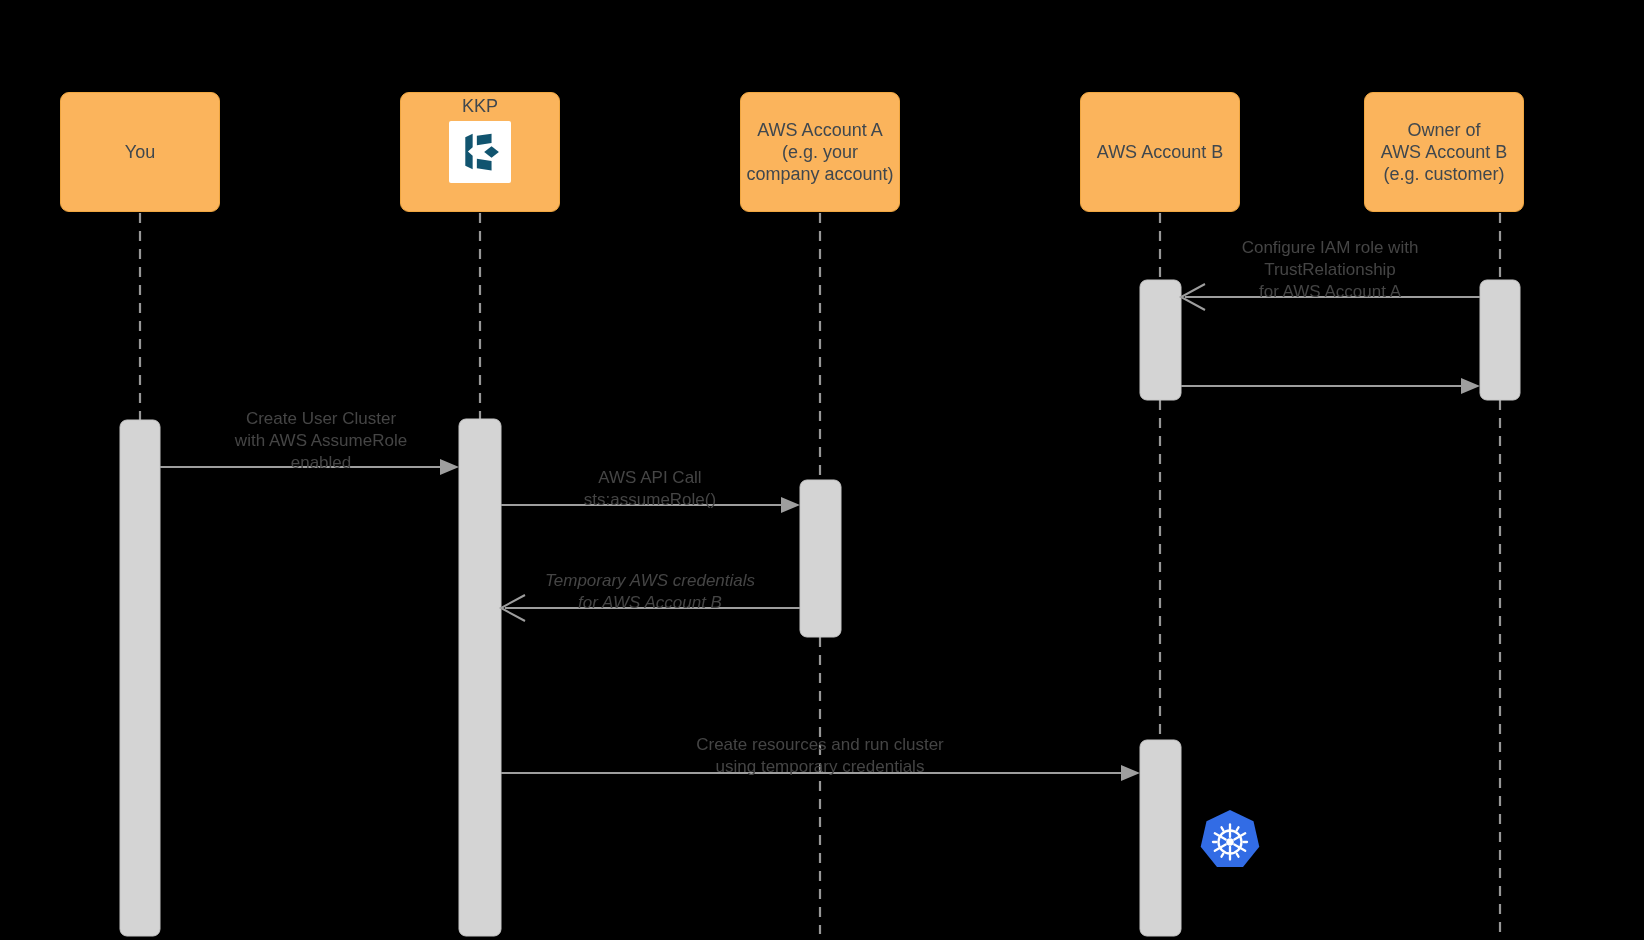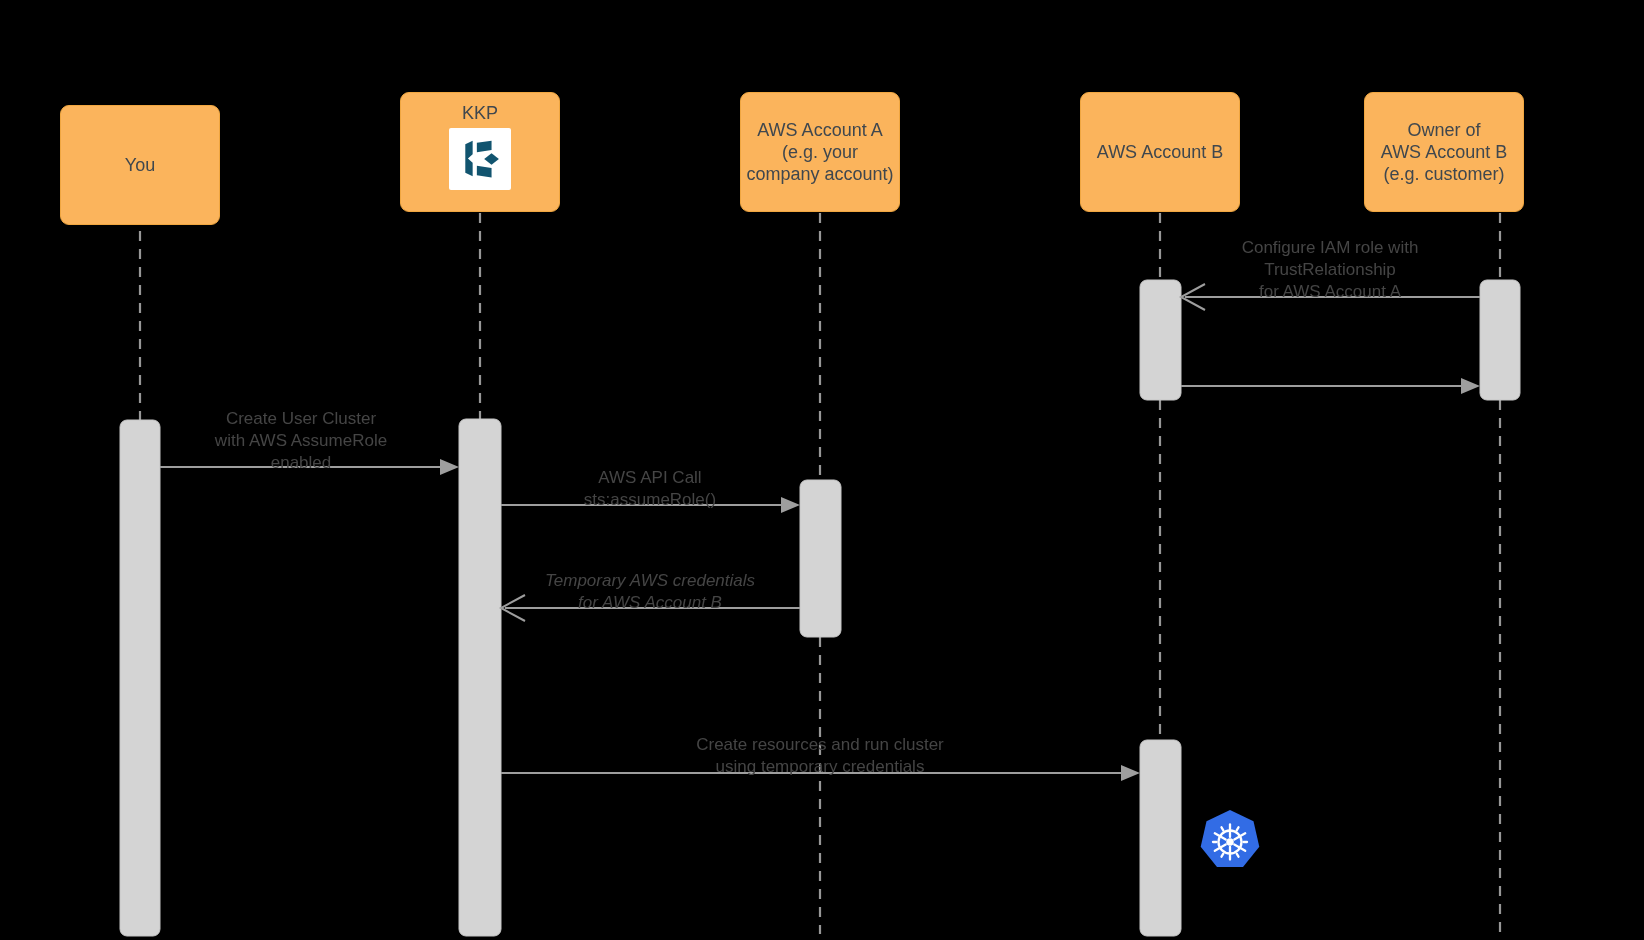--- a/index.html
+++ b/index.html
@@ -8,21 +8,21 @@
     font-family:"Liberation Sans",sans-serif;overflow:hidden;
   }
   .layer{position:absolute;left:0;top:0;}
   .actor{
     position:absolute;width:160px;height:120px;box-sizing:border-box;
     background:#FBB45C;border:1px solid #F0A640;border-radius:9px;
     display:flex;align-items:center;justify-content:center;
     text-align:center;color:#3F474E;font-size:18px;line-height:22px;
     white-space:pre-line;
   }
-  .actor.top-label{flex-direction:column;justify-content:flex-start;padding-top:9px;align-items:center;}
+  .actor.top-label{flex-direction:column;justify-content:flex-start;padding-top:2px;align-items:center;}
   .logo-box{
     width:62px;height:62px;background:#ffffff;border-radius:2px;margin-top:4px;
     display:flex;align-items:center;justify-content:center;
   }
   .msg{
     position:absolute;transform:translateX(-50%);text-align:center;
     color:#454545;font-size:17px;line-height:22px;white-space:pre-line;margin-top:11px;
   }
   .msg.italic{font-style:italic;}
 </style>
@@ -88,21 +88,21 @@
         <line x1="45.5" y1="34" x2="49" y2="34"></line>
         <line x1="38.7" y1="45.7" x2="40.5" y2="48.7"></line>
         <line x1="25.3" y1="45.7" x2="23.5" y2="48.7"></line>
         <line x1="18.5" y1="34" x2="15" y2="34"></line>
         <line x1="25.3" y1="22.3" x2="23.5" y2="19.3"></line>
       </g>
       <circle cx="32" cy="34" r="3.8" fill="#ffffff"></circle>
     </g>
   </svg>
 
-  <div class="actor" style="left:60px;top:105px;text-align:center;">
+  <div class="actor" style="left:60px;top:92px;text-align:center;">
     <span>You</span>
   </div>
 
   <div class="actor top-label" style="left:400px;top:92px;">
     <span>KKP</span>
     <span class="logo-box">
       <svg width="42" height="42" viewBox="0 0 40 40" fill="#11546F">
         <path d="M6,6 L13,2.5 L13,15.5 L8.5,19.5 L13,23.5 L13,36.5 L6,33 Z"></path>
         <path d="M17,4.5 L31,2.5 L31,11.5 L17,13.5 Z"></path>
         <path d="M17,26.5 L31,28.5 L31,37.5 L17,35.5 Z"></path>
@@ -124,21 +124,21 @@
   <div class="actor" style="left:1364px;top:92px;">
     <span>Owner of
 AWS Account B
 (e.g. customer)</span>
   </div>
 
   <div class="msg" style="left:1330px;top:226px;">Configure IAM role with
 TrustRelationship
 for AWS Account A</div>
 
-  <div class="msg" style="left:301px;top:397px;">Create User Cluster
+  <div class="msg" style="left:321px;top:397px;">Create User Cluster
 with AWS AssumeRole
 enabled</div>
 
   <div class="msg" style="left:650px;top:456px;">AWS API Call
 sts:assumeRole()</div>
 
   <div class="msg" style="left:820px;top:723px;">Create resources and run cluster
 using temporary credentials</div>
 
   <div class="msg italic" style="left:650px;top:559px;">Temporary AWS credentials

